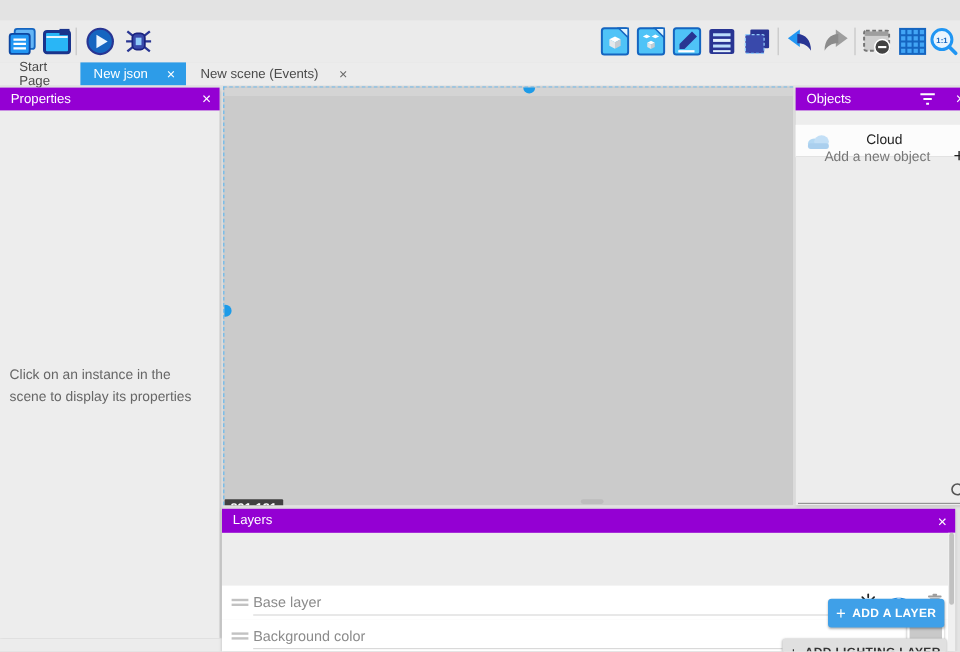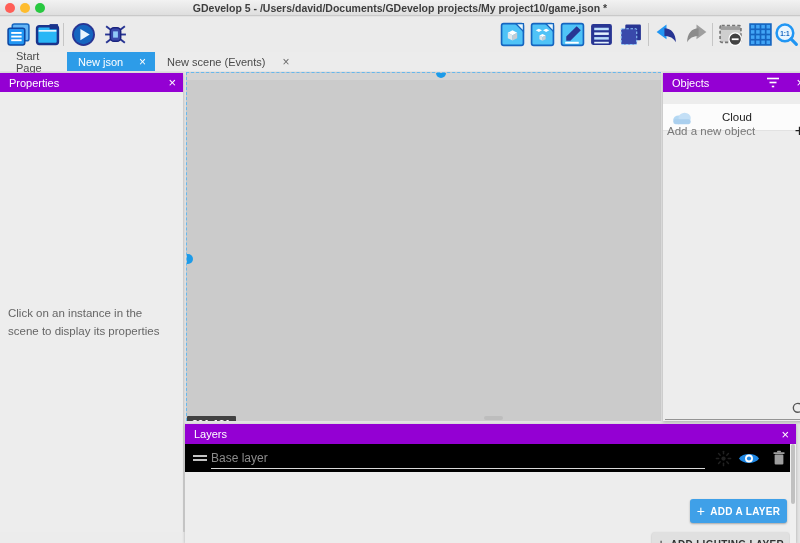--- a/index.html
+++ b/index.html
@@ -47,30 +47,30 @@
     color:#fff; font-size:10.5px; font-weight:bold; padding:2px 5px; border-radius:1px; }
   .mini-scroll { position:absolute; left:297px; top:343px; width:19px; height:4px;
     background:#bdbdbd; border-radius:2px; }
 
   
   .obj-row { position:absolute; left:0; right:0; height:27px; background:#fcfcfc;
     border-bottom:1px solid #e2e2e2; display:flex; align-items:center; }
   .obj-name { position:absolute; left:0; right:0; text-align:center; font-size:11.5px; color:#222; }
   .kebab { position:absolute; right:3px; top:4px; font-size:14px; color:#424242; letter-spacing:0; }
   .add-row { position:absolute; left:0; right:0; top:46px; height:23px; display:flex; align-items:center; }
-  .add-row span.lbl { font-size:11.5px; color:#777; padding-left:4px; }
+  .add-row span.lbl { font-size:11.5px; color:#777; padding-left:24px; }
   .plus { position:absolute; right:7px; font-size:16px; font-weight:300; color:#222; line-height:1; }
   .search-row { position:absolute; left:2px; right:2px; top:325px; height:22px; border-bottom:1px solid #949494; }
   .search-row input { position:absolute; left:2px; top:2px; width:105px; height:18px; border:0;
     background:transparent; font-size:11.5px; color:#333; outline:none; font-family:"Liberation Sans",sans-serif; }
   .search-row input::placeholder { color:#9a9a9a; }
   .search-mag { position:absolute; right:2px; top:3px; }
 
   
-  .layer-row { position:absolute; left:0; right:6px; height:28px; background:#000000; }
+  .layer-row { position:absolute; left:0; right:6px; height:28px; background:#ffffff;margin-top:44px; }
   .drag-handle { position:absolute; left:8px; top:11px; width:14px; }
   .drag-handle i { display:block; height:2px; background:#c2c2c2; margin-bottom:2px; }
   .layer-input { position:absolute; left:26px; top:3px; height:22px; border:0; border-bottom:1px solid #d9d9d9;
     background:transparent; font-size:12px; color:#8b8b8b; outline:none; font-family:"Liberation Sans",sans-serif; }
   .lyr-icon { position:absolute; top:5px; width:22px; height:18px; display:flex; align-items:center; justify-content:center; }
   .swatch { position:absolute; left:571px; top:4px; width:31px; height:19px; background:#c9c9c9;
     border:2px solid #fff; box-shadow:0 1px 2px rgba(0,0,0,.35); }
   .btn-blue { position:absolute; left:505px; top:75px; width:97px; height:24px; border-radius:3px;
     color:#fff; font-size:10px; font-weight:bold; letter-spacing:.3px;
     display:flex; align-items:center; justify-content:center; gap:5px; box-shadow:0 1px 2px rgba(0,0,0,.3); }
@@ -81,26 +81,20 @@
   .vscroll { position:absolute; right:0; top:20px; bottom:0; width:6px; background:#f0f0f0; }
   .vscroll .thumb { position:absolute; left:1px; top:0; width:4px; height:60px; background:#c1c1c1; border-radius:2px; }
 
   .below-props { position:absolute; left:0; top:532px; width:185px; height:11px; background:#ececec; }
 </style>
 </head>
 <body>
 
 <div class="app">
 
-  <div class="titlebar">
-    <div class="tlight" style="left:5px; background:#ff5f57;"></div>
-    <div class="tlight" style="left:20px; background:#febc2e;"></div>
-    <div class="tlight" style="left:35px; background:#28c840;"></div>
-    <div class="title-text">GDevelop 5 - /Users/david/Documents/GDevelop projects/My project10/game.json *</div>
-  </div>
 
   <div class="toolbar">
     <div class="tbtn" style="left:4px;">
       <svg viewBox="0 0 24 24">
         <rect x="6" y="2" width="16" height="16" rx="2" fill="#64b5f6" stroke="#1565c0" stroke-width="1.5"></rect>
         <rect x="2" y="6" width="16" height="16" rx="2" fill="#2196f3" stroke="#0d47a1" stroke-width="1.5"></rect>
         <line x1="5" y1="10.5" x2="15" y2="10.5" stroke="#fff" stroke-width="1.8"></line>
         <line x1="5" y1="14" x2="15" y2="14" stroke="#fff" stroke-width="1.8"></line>
         <line x1="5" y1="17.5" x2="15" y2="17.5" stroke="#fff" stroke-width="1.8"></line>
       </svg>
@@ -325,20 +319,28 @@
       </span>
       <span class="lyr-icon" style="left:583px;">
         <svg width="14" height="16" viewBox="0 0 16 18">
           <rect x="3" y="5" width="10" height="11.5" rx="1.2" fill="#9e9e9e"></rect>
           <rect x="1.5" y="2.4" width="13" height="2" rx="1" fill="#9e9e9e"></rect>
           <rect x="5.8" y="0.8" width="4.4" height="2" rx="0.8" fill="#9e9e9e"></rect>
         </svg>
       </span>
     </div>
 
+    <div class="layer-row" style="top:48px;">
+      <span class="drag-handle">
+          <i></i>
+          <i></i>
+        </span>
+      <input class="layer-input" style="width: 534px;" readonly="" value="Background color">
+      <span class="swatch"></span>
+    </div>
 
     <div class="btn-blue" style="background:#3fa0e8;">
       <span class="btn-plus">+</span>
       <span>ADD A LAYER</span>
     </div>
     <div class="btn-gray">
       <span class="btn-plus">+</span>
       <span>ADD LIGHTING LAYER</span>
     </div>
 

